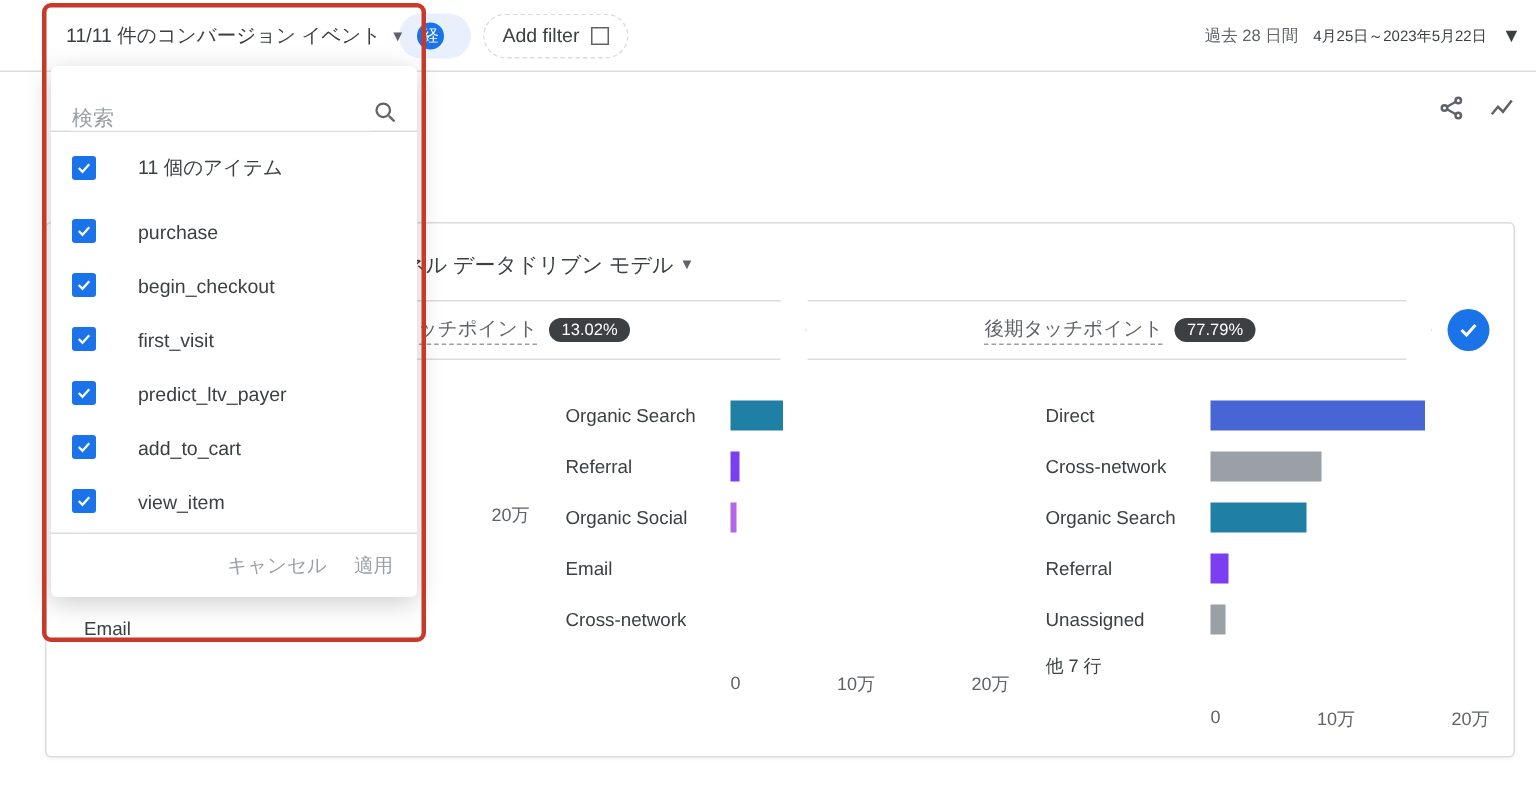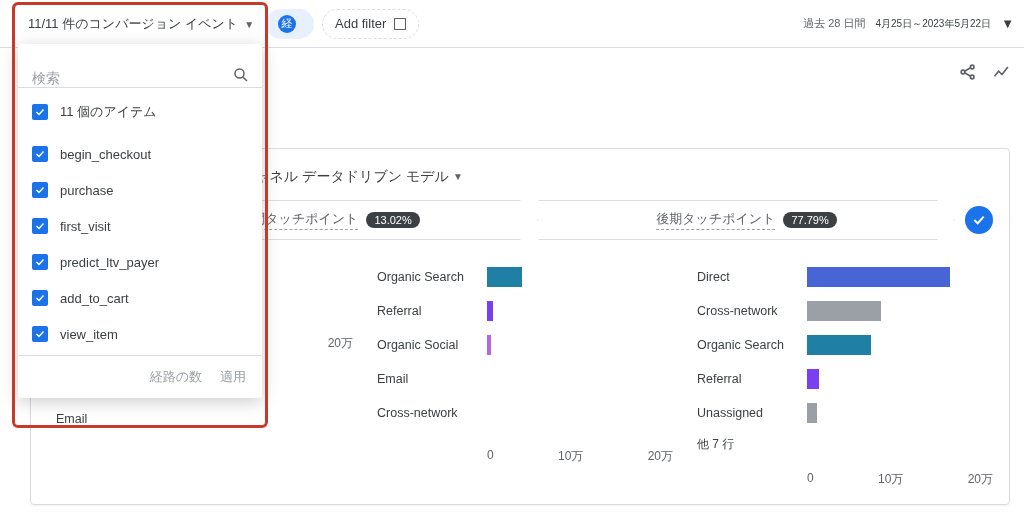--- a/index.html
+++ b/index.html
@@ -50,31 +50,31 @@
   .col{flex:1;min-width:0}
   .row{display:flex;align-items:center;height:34px}
   .row .name{flex:0 0 110px;font-size:12.5px;color:#3c4043;white-space:nowrap;overflow:hidden;text-overflow:ellipsis}
   .col.left .row .name{flex:0 0 70px}
   .row .bar{height:20px}
   .more{font-size:12px;color:#3c4043;margin-top:6px}
   .axis{display:flex;justify-content:space-between;margin-top:18px;color:var(--grey2);font-size:12px;padding-left:110px}
   .col.left .axis{padding-left:70px}
 
   
-  .dd-wrap{position:absolute;left:18px;top:6px;z-index:20}
+  .dd-wrap{position:absolute;left:34px;top:6px;z-index:20}
   .dd-highlight{position:absolute;left:-6px;top:-4px;width:256px;height:426px;border:3px solid var(--highlight);border-radius:6px;pointer-events:none}
   .dd-trigger{height:36px;display:flex;align-items:center;padding:0 10px;color:#3c4043;font-size:13px}
   .dd-trigger .caret{margin-left:6px;font-size:10px;color:#5f6368}
   .dd-panel{width:244px;background:#fff;border-radius:4px;box-shadow:0 4px 18px rgba(0,0,0,.2);margin-top:2px;}
   .dd-search{display:flex;align-items:flex-end;height:44px;padding:0 12px;border-bottom:1px solid var(--border)}
   .dd-search input{flex:1;border:none;outline:none;font-size:14px;color:#3c4043}
   .dd-search input::placeholder{color:#9aa0a6}
   .dd-list{max-height:268px;overflow:hidden;border-bottom:1px solid var(--border)}
   .dd-list::-webkit-scrollbar{width:8px}
-  .dd-item{display:flex;align-items:center;height:36px;padding:0 14px;gap:12px}
+  .dd-item{display:flex;align-items:center;height:36px;padding:0 14px;gap:28px}
   .cbox{width:16px;height:16px;border-radius:2px;background:var(--blue);display:flex;align-items:center;justify-content:center;flex:0 0 16px}
   .cbox svg{width:12px;height:12px;stroke:#fff;stroke-width:3;fill:none}
   .dd-item .txt{color:#3c4043;font-size:13px}
   .dd-actions{display:flex;justify-content:flex-end;gap:18px;padding:12px 16px;color:#9aa0a6;font-size:13px}
 
   
   .pill.partial{position:relative;z-index:3}
   .pill.partial .numcircle{width:18px;height:18px;border-radius:50%;background:var(--blue);color:#fff;display:flex;align-items:center;justify-content:center;font-size:11px;margin-right:6px}
 
   
@@ -243,36 +243,36 @@
           </span>
         <span class="txt">11 個のアイテム</span>
       </div>
       <div id="dd-items">
           <div class="dd-item">
             <span class="cbox">
               <svg viewBox="0 0 24 24">
                 <polyline points="5 12 10 17 19 7"></polyline>
               </svg>
             </span>
+            <span class="txt">purchase</span>
+          </div>
+          <div class="dd-item">
+            <span class="cbox">
+              <svg viewBox="0 0 24 24">
+                <polyline points="5 12 10 17 19 7"></polyline>
+              </svg>
+            </span>
             <span class="txt">begin_checkout</span>
           </div>
           <div class="dd-item">
             <span class="cbox">
               <svg viewBox="0 0 24 24">
                 <polyline points="5 12 10 17 19 7"></polyline>
               </svg>
             </span>
-            <span class="txt">purchase</span>
-          </div>
-          <div class="dd-item">
-            <span class="cbox">
-              <svg viewBox="0 0 24 24">
-                <polyline points="5 12 10 17 19 7"></polyline>
-              </svg>
-            </span>
             <span class="txt">first_visit</span>
           </div>
           <div class="dd-item">
             <span class="cbox">
               <svg viewBox="0 0 24 24">
                 <polyline points="5 12 10 17 19 7"></polyline>
               </svg>
             </span>
             <span class="txt">predict_ltv_payer</span>
           </div>
@@ -289,17 +289,17 @@
               <svg viewBox="0 0 24 24">
                 <polyline points="5 12 10 17 19 7"></polyline>
               </svg>
             </span>
             <span class="txt">view_item</span>
           </div>
           <div class="dd-item"></div>
         </div>
     </div>
     <div class="dd-actions">
-      <span>経路の数</span>
+      <span>キャンセル</span>
       <span>適用</span>
     </div>
   </div>
 </div>
 
 </body></html>

